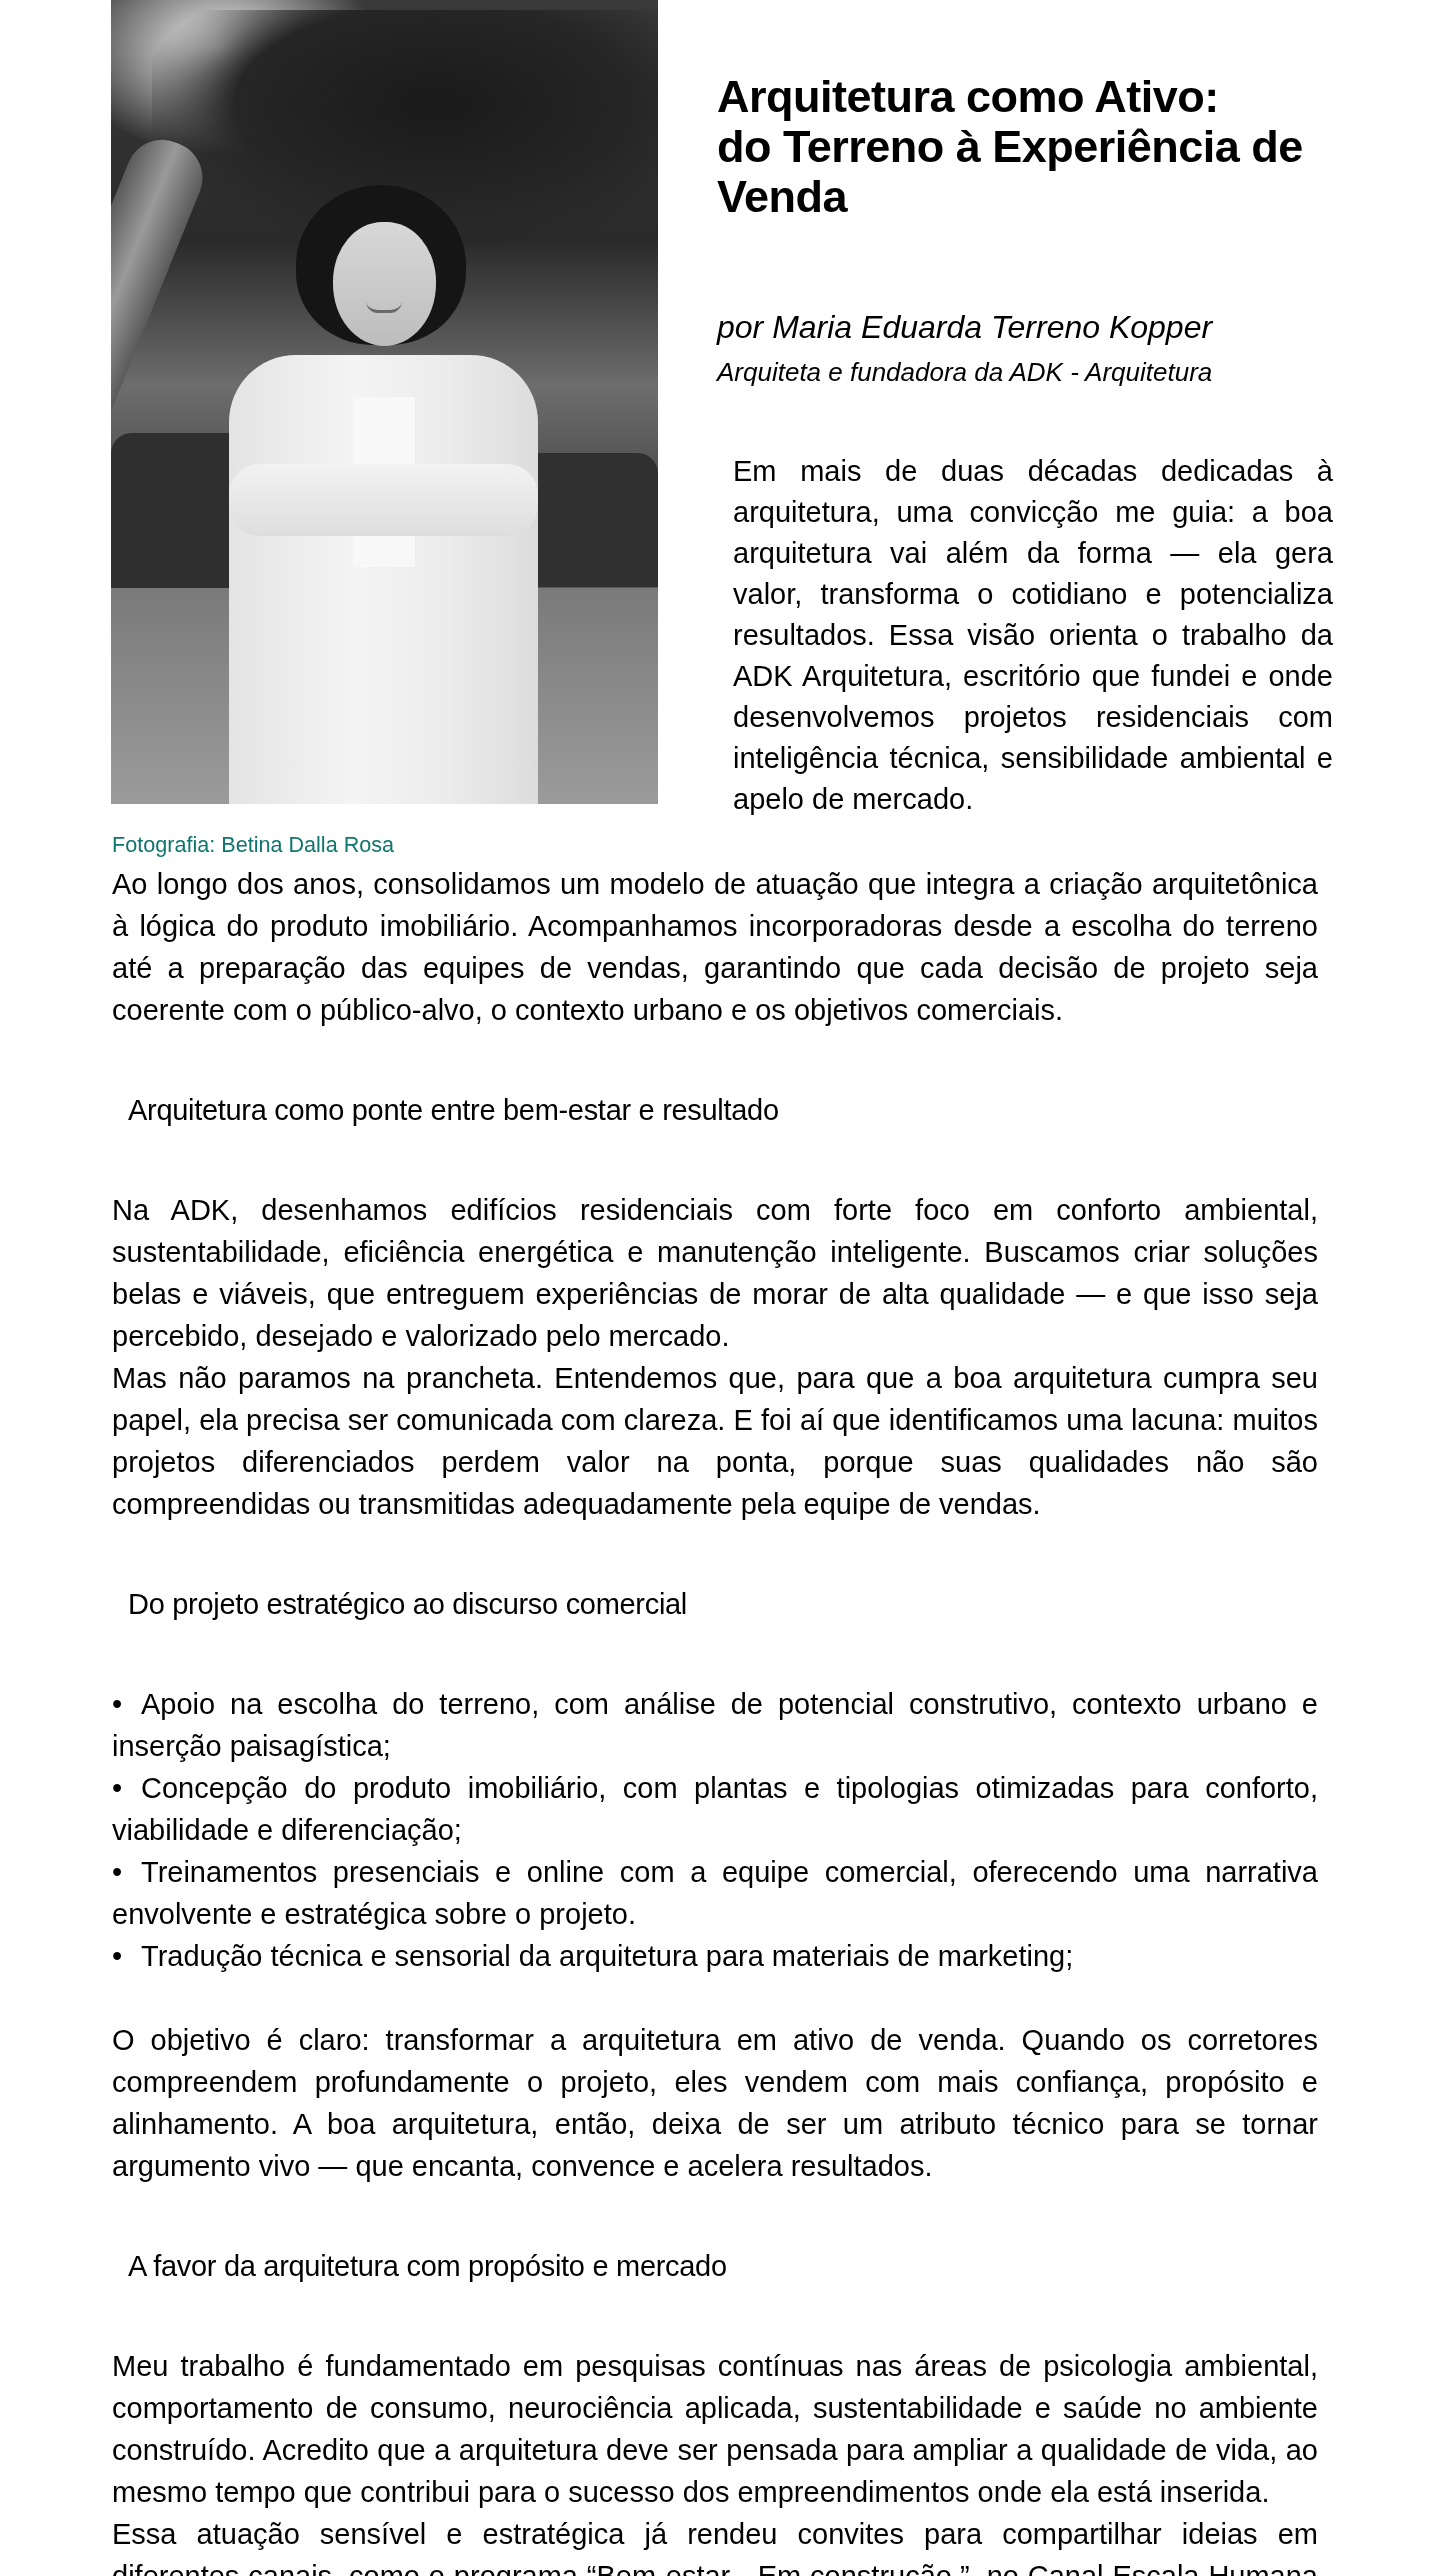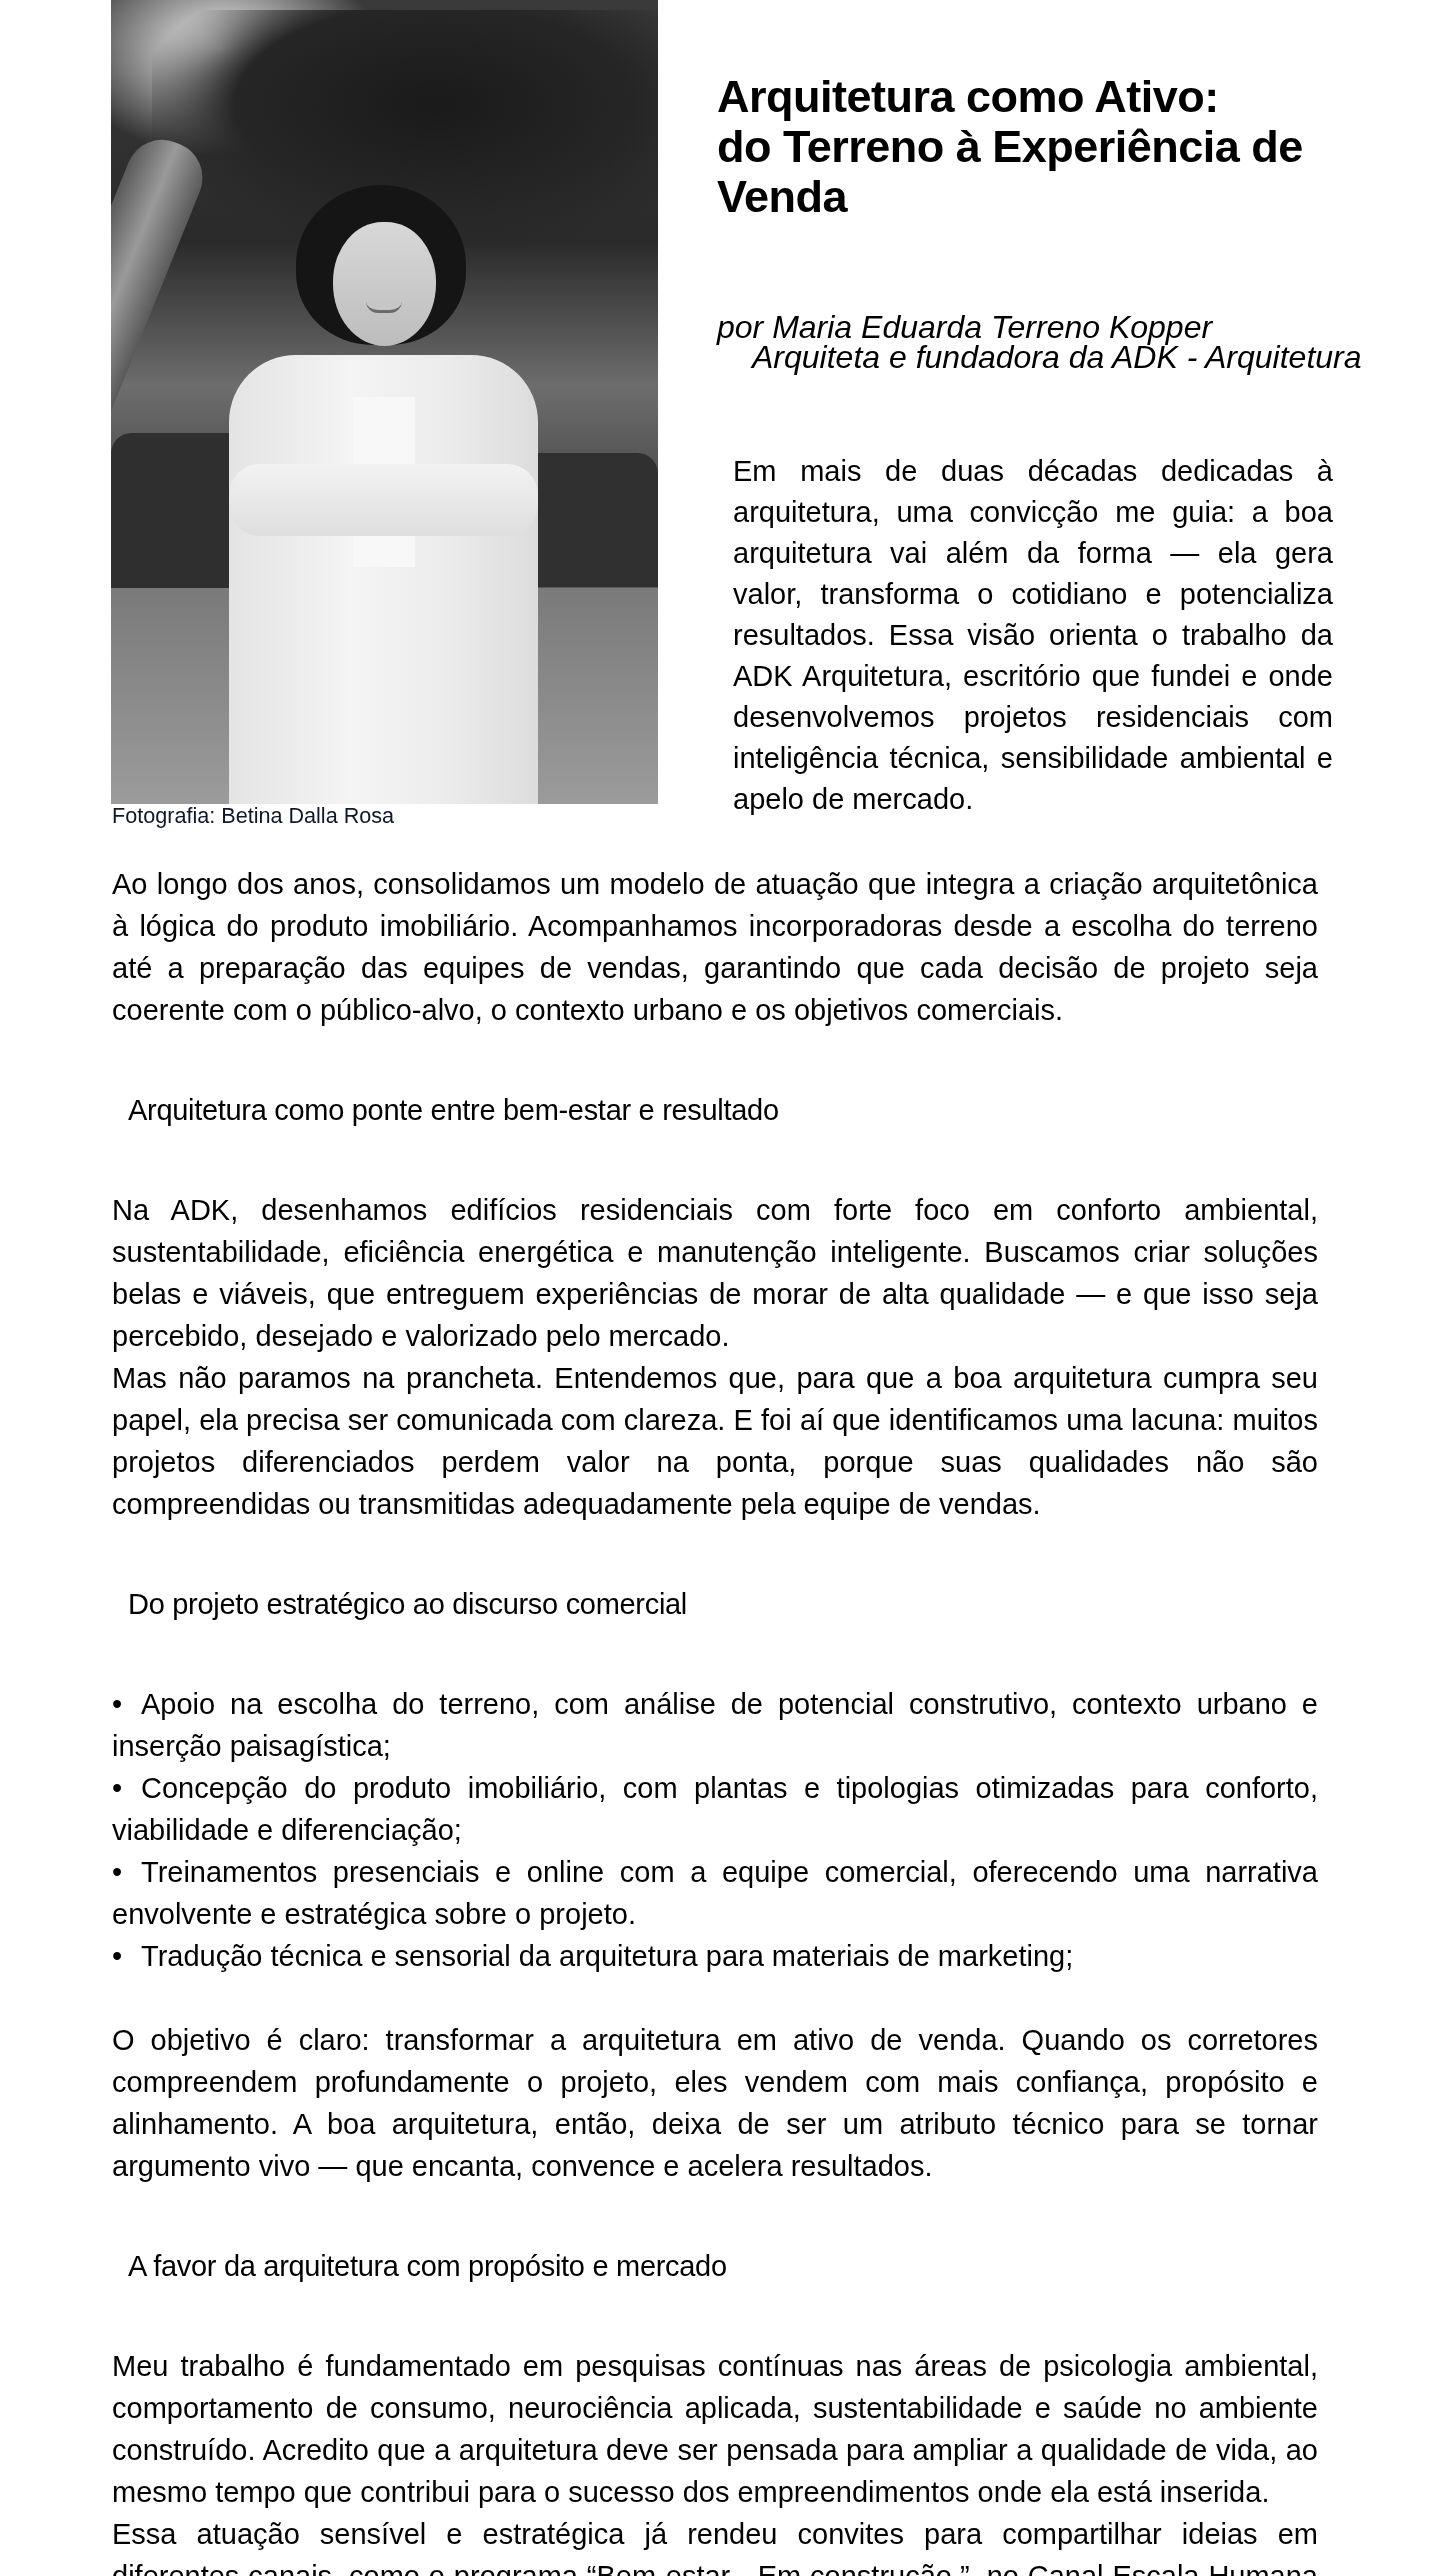--- a/index.html
+++ b/index.html
@@ -36,32 +36,32 @@
   }
   .photo .smile { position: absolute; left: 255px; top: 301px; width: 36px; height: 9.3px; border-bottom: 3.1px solid #6a6a6a; border-radius: 0 0 20.6px 20.6px; }
   .photo .jacket {
     position: absolute; left: 118px; top: 355px; width: 309px; height: 464px;
     background: linear-gradient(90deg, #e4e4e4, #f4f4f4 40%, #ececec 70%, #dcdcdc);
     border-radius: 67px 67px 0 0;
   }
   .photo .top { position: absolute; left: 242px; top: 397px; width: 62px; height: 170px; background: #f8f8f8; }
   .photo .arms { position: absolute; left: 118px; top: 464px; width: 309px; height: 72px; background: linear-gradient(180deg, #f2f2f2, #dedede); border-radius: 31px; }
   .caption {
-    position: absolute; left: 112px; top: 803px; font-size: 21.6px; line-height: 25px; color: #0f172a;
+    position: absolute; left: 112px; top: 832px; font-size: 21.6px; line-height: 25px; color: #0f766e;
     font-family: "Liberation Sans", sans-serif;
   }
   .title {
     position: absolute; left: 717px; top: 72px; width: 618px; margin: 0;
     font-size: 45px; line-height: 50px; font-weight: bold; letter-spacing: -0.5px;
   }
   .author {
     position: absolute; left: 717px; top: 309px; font-size: 32px; line-height: 36px; font-style: italic;
   }
   .role {
-    position: absolute; left: 717px; top: 342px; font-size: 32px; line-height: 31px; font-style: italic; margin-left: 35px;
+    position: absolute; left: 717px; top: 357px; font-size: 26px; line-height: 31px; font-style: italic;
   }
   .intro {
     position: absolute; left: 717px; top: 435px; width: 600px; margin: 16px;
     font-size: 29px; line-height: 41px; text-align: justify; text-align-last: left;
   }
   .body {
     position: absolute; left: 112px; top: 863px; width: 1206px;
   }
   .body p { margin: 0; font-size: 29px; line-height: 42px; text-align: justify; text-align-last: left; }
   .body h2 { margin: 16px; font-size: 29px; line-height: 42px; font-weight: normal; letter-spacing: -0.3px; }

